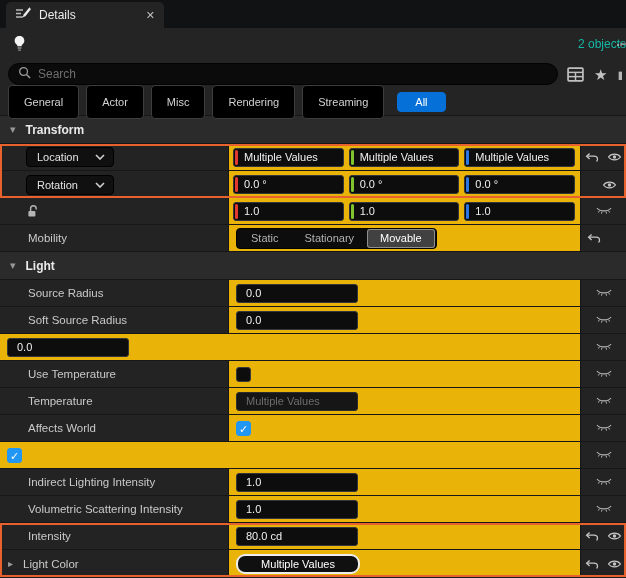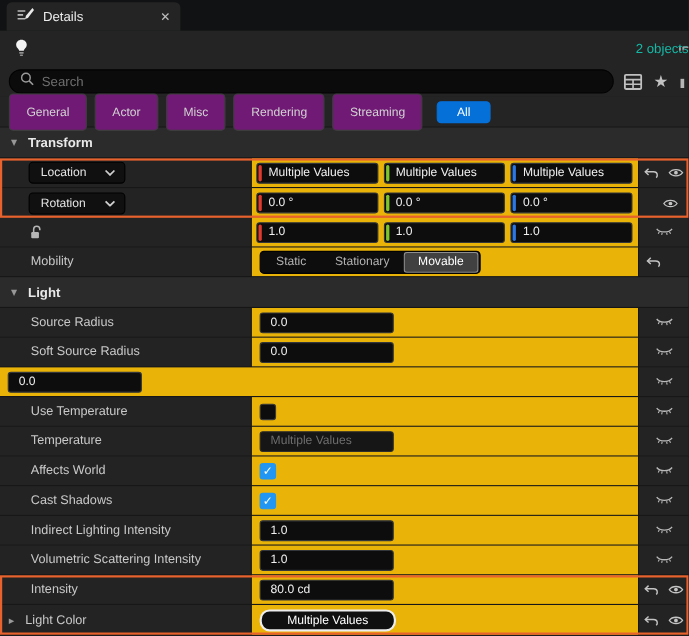--- a/index.html
+++ b/index.html
@@ -24,21 +24,21 @@
   .search-pill { width:550px; height:22px; border-radius:12px; background:#0b0b0b; border:1px solid #030303;
                  display:flex; align-items:center; padding:0 9px; gap:7px; }
   .search-ph { font-size:12px; color:#6f6f6f; }
   .view-icons { display:flex; align-items:center; gap:10px; margin-left:9px; }
   .star { font-size:15px; color:#c2c2c2; line-height:1; }
   .clip-icon-2 { width:5px; height:12px; overflow:hidden; color:#b5b5b5; font-size:13px; }
 
   
   .filter-row { height:28px; background:#242424; display:flex; align-items:center; padding:0 8px; gap:7px;
                 border-bottom:1px solid #161616; }
-  .fbtn { height:20px; padding:16px 15px; font-size:11px; color:#d2d2d2; background:#701a75;
+  .fbtn { height:20px; padding:16px 15px; font-size:11px; color:#d2d2d2; background:#000000;
           border:1px solid #3d3d3d; border-radius:4px; display:flex; align-items:center; cursor:pointer; }
   .fbtn.active { background:#0670d9; border-color:#0670d9; color:#fff; margin-left:6px; padding:0 17px; }
 
   
   .section-header { height:28px; background:#2b2b2b; border-bottom:1px solid #161616;
                     display:flex; align-items:center; padding-left:10px; gap:10px; }
   .tri { font-size:11px; color:#989898; }
   .section-title { font-size:12px; font-weight:bold; color:#e9e9e9; }
 
   
@@ -372,23 +372,20 @@
       <span class="icon-btn">
         <svg width="16" height="10" viewBox="0 0 16 10">
           <path d="M1 2 C3.8 5.8 12.2 5.8 15 2" fill="none" stroke="#b9b9b9" stroke-width="1.2"></path>
           <path d="M3.4 4.6 L2.4 6.5 M6 5.6 L5.5 7.6 M10 5.6 L10.5 7.6 M12.6 4.6 L13.6 6.5" stroke="#b9b9b9" stroke-width="1"></path>
         </svg>
       </span>
     </div>
 </div>
 
 <div class="prow">
-  <div class="pl">
-      <span>Cast Shadows</span>
-    </div>
   <div class="pv">
       <div class="cb on">✓</div>
     </div>
   <div class="pi centered">
       <span class="icon-btn">
         <svg width="16" height="10" viewBox="0 0 16 10">
           <path d="M1 2 C3.8 5.8 12.2 5.8 15 2" fill="none" stroke="#b9b9b9" stroke-width="1.2"></path>
           <path d="M3.4 4.6 L2.4 6.5 M6 5.6 L5.5 7.6 M10 5.6 L10.5 7.6 M12.6 4.6 L13.6 6.5" stroke="#b9b9b9" stroke-width="1"></path>
         </svg>
       </span>

